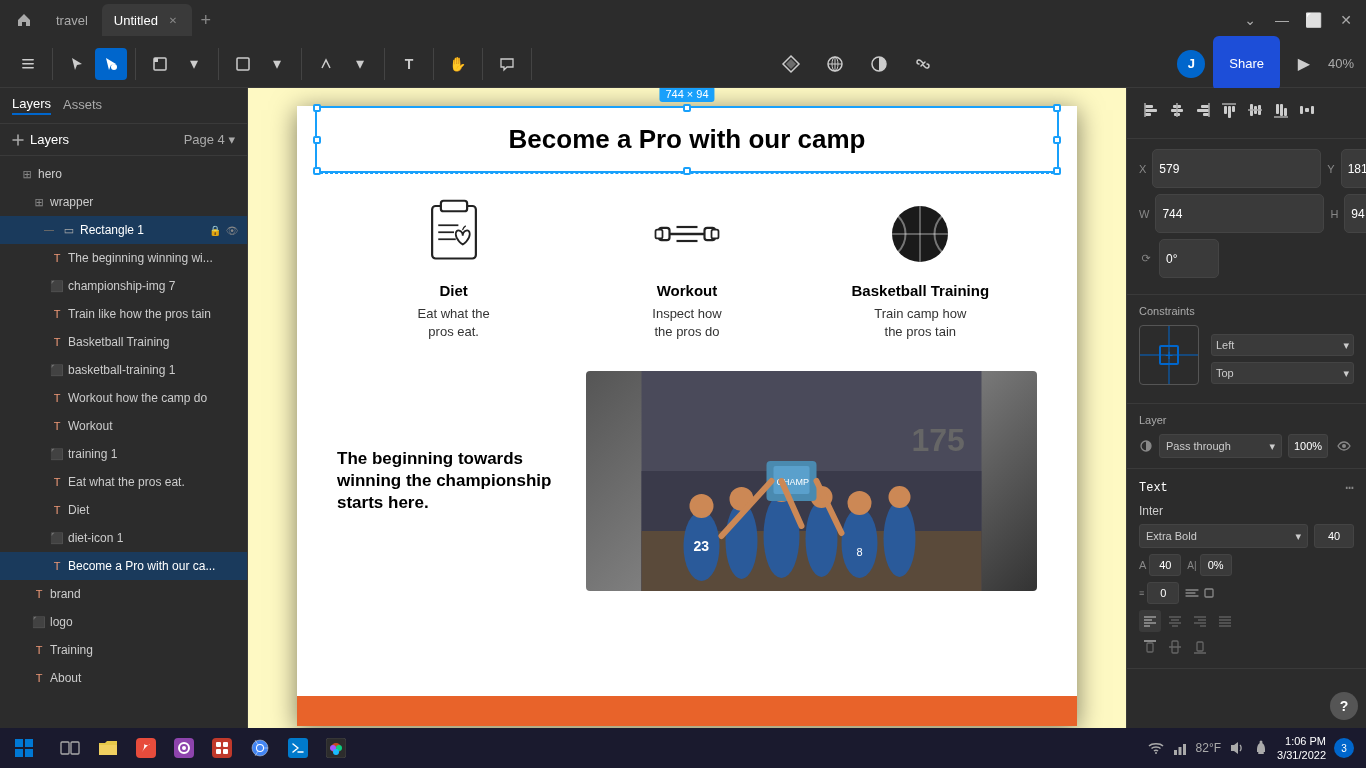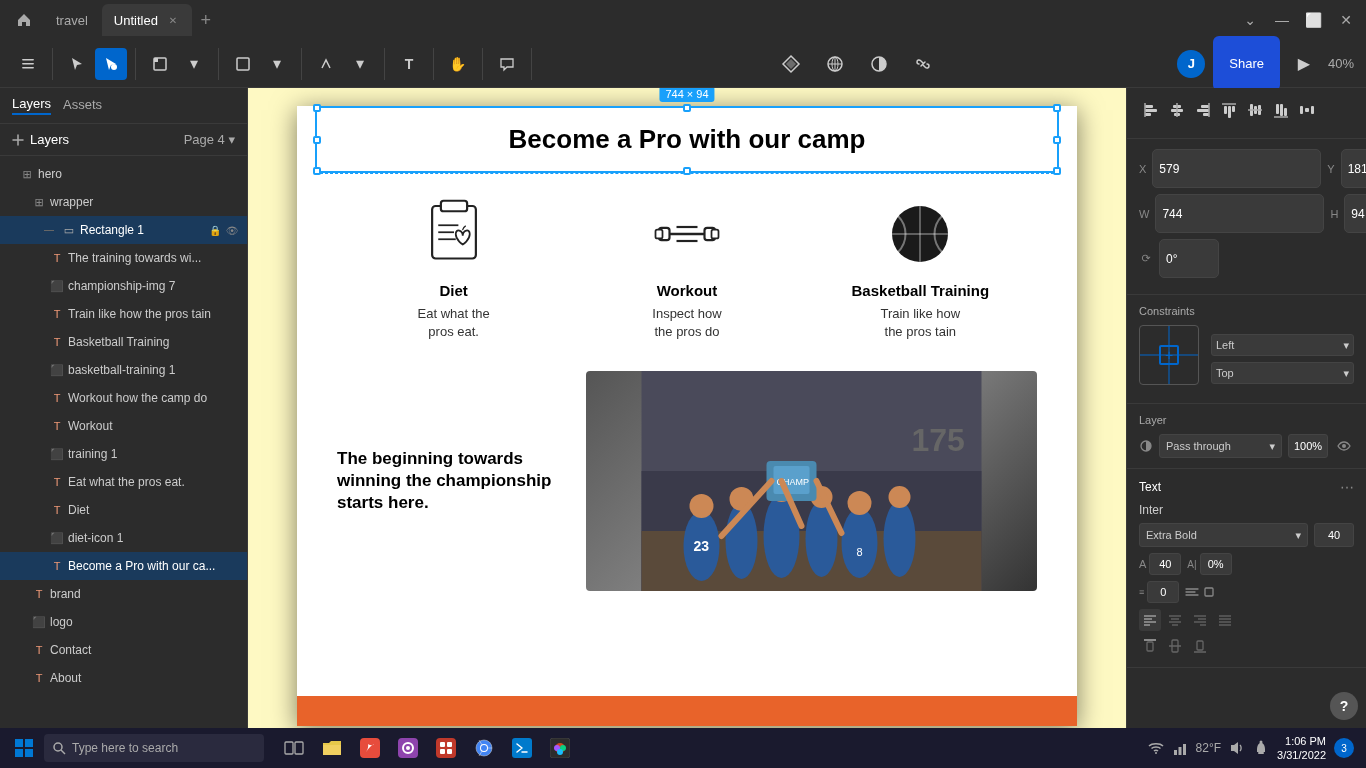--- a/index.html
+++ b/index.html
@@ -542,20 +542,21 @@
 
     .text-section {
       padding: 10px 12px;
       border-bottom: 1px solid #3a3a3a;
     }
     .text-section-header {
       display: flex;
       align-items: center;
       justify-content: space-between;
       margin-bottom: 8px;
+      font-family: Liberation Mono, monospace;
     }
     .text-section-title {
       font-size: 12px;
       color: #fff;
       font-weight: 500;
     }
     .section-dots {
       color: #888;
       font-size: 14px;
       cursor: pointer;
@@ -883,21 +884,21 @@
         <span class="layer-icon" style="color:#aaa;">▭</span>
         <span class="layer-name">Rectangle 1</span>
         <div class="layer-actions">
           <span class="layer-action-icon">🔒</span>
           <span class="layer-action-icon">👁</span>
         </div>
       </div>
 
       <div class="layer-item indent-3" style="padding-left:50px;">
         <span class="layer-icon" style="color:#e97;">T</span>
-        <span class="layer-name">The training towards wi...</span>
+        <span class="layer-name">The beginning winning wi...</span>
       </div>
       <div class="layer-item indent-3" style="padding-left:50px;">
         <span class="layer-icon" style="color:#e97;">⬛</span>
         <span class="layer-name">championship-img 7</span>
       </div>
       <div class="layer-item indent-3" style="padding-left:50px;">
         <span class="layer-icon" style="color:#e97;">T</span>
         <span class="layer-name">Train like how the pros tain</span>
       </div>
       <div class="layer-item indent-3" style="padding-left:50px;">
@@ -939,21 +940,21 @@
       <div class="layer-item indent-2">
         <span class="layer-icon" style="color:#e97;">T</span>
         <span class="layer-name">brand</span>
       </div>
       <div class="layer-item indent-2">
         <span class="layer-icon" style="color:#e97;">⬛</span>
         <span class="layer-name">logo</span>
       </div>
       <div class="layer-item indent-2">
         <span class="layer-icon" style="color:#e97;">T</span>
-        <span class="layer-name">Contact</span>
+        <span class="layer-name">Training</span>
       </div>
       <div class="layer-item indent-2">
         <span class="layer-icon" style="color:#e97;">T</span>
         <span class="layer-name">About</span>
       </div>
     </div>
   </div>
 
   <div class="canvas-area">
     <div class="canvas-content">
@@ -1025,21 +1026,21 @@
                 <svg viewBox="0 0 80 80" fill="none" xmlns="http://www.w3.org/2000/svg">
                   <circle cx="40" cy="40" r="28" fill="#1a1a1a"></circle>
                   <path d="M40 12 C40 12 40 68 40 68" stroke="white" stroke-width="2" opacity="0.3"></path>
                   <path d="M12 40 C12 40 68 40 68 40" stroke="white" stroke-width="2" opacity="0.3"></path>
                   <path d="M18 22 C28 32 28 48 18 58" stroke="white" stroke-width="2" fill="none" opacity="0.4"></path>
                   <path d="M62 22 C52 32 52 48 62 58" stroke="white" stroke-width="2" fill="none" opacity="0.4"></path>
                 </svg>
               </div>
               <div class="feature-title">Basketball Training</div>
               <div class="feature-desc">
-                <span>Train like how</span><br>
+                <span>Train camp how</span><br>
                 <span>the pros tain</span>
               </div>
             </div>
           </div>
 
           <div class="championship-section">
             <div class="championship-text">
               <p>The beginning towards winning the championship starts here.</p>
             </div>
             <div class="championship-img">
@@ -1310,27 +1311,20 @@
 </div>
 
 <div class="taskbar">
   <div class="taskbar-start">
     <svg width="20" height="20" viewBox="0 0 20 20">
       <rect x="1" y="1" width="8" height="8" fill="#0078d4"></rect>
       <rect x="11" y="1" width="8" height="8" fill="#0078d4"></rect>
       <rect x="1" y="11" width="8" height="8" fill="#0078d4"></rect>
       <rect x="11" y="11" width="8" height="8" fill="#0078d4"></rect>
     </svg>
-  </div>
-  <div class="taskbar-search">
-    <svg width="14" height="14" viewBox="0 0 14 14">
-        <circle cx="6" cy="6" r="4" stroke="#aaa" stroke-width="1.5" fill="none"></circle>
-        <line x1="9" y1="9" x2="13" y2="13" stroke="#aaa" stroke-width="1.5"></line>
-      </svg>
-    <span>Type here to search</span>
   </div>
   <div class="taskbar-apps">
 
     <div class="taskbar-app">
       <svg width="20" height="20" viewBox="0 0 20 20" fill="none">
           <rect x="1" y="4" width="8" height="12" rx="1" stroke="#aaa" stroke-width="1.3"></rect>
           <rect x="11" y="4" width="8" height="12" rx="1" stroke="#aaa" stroke-width="1.3"></rect>
         </svg>
     </div>
 

